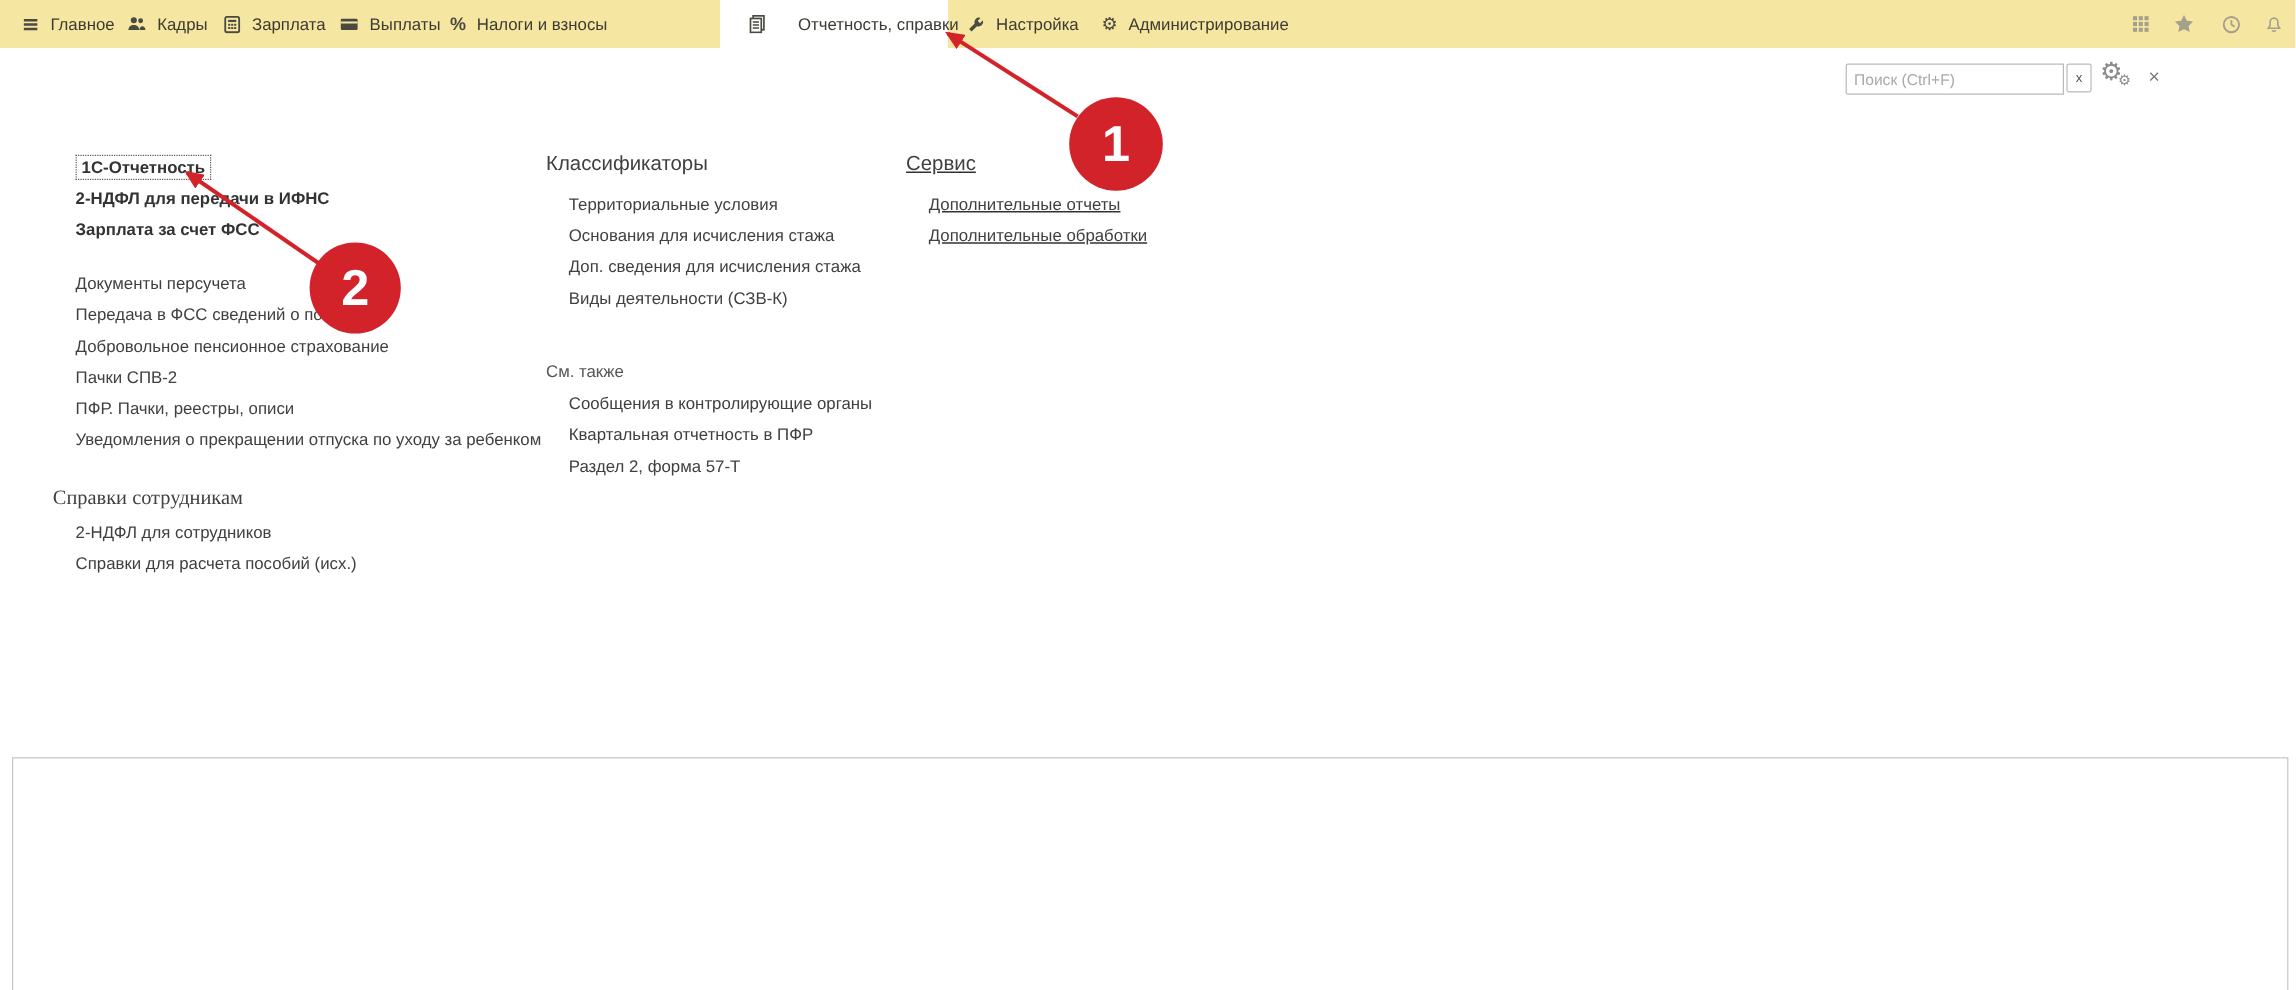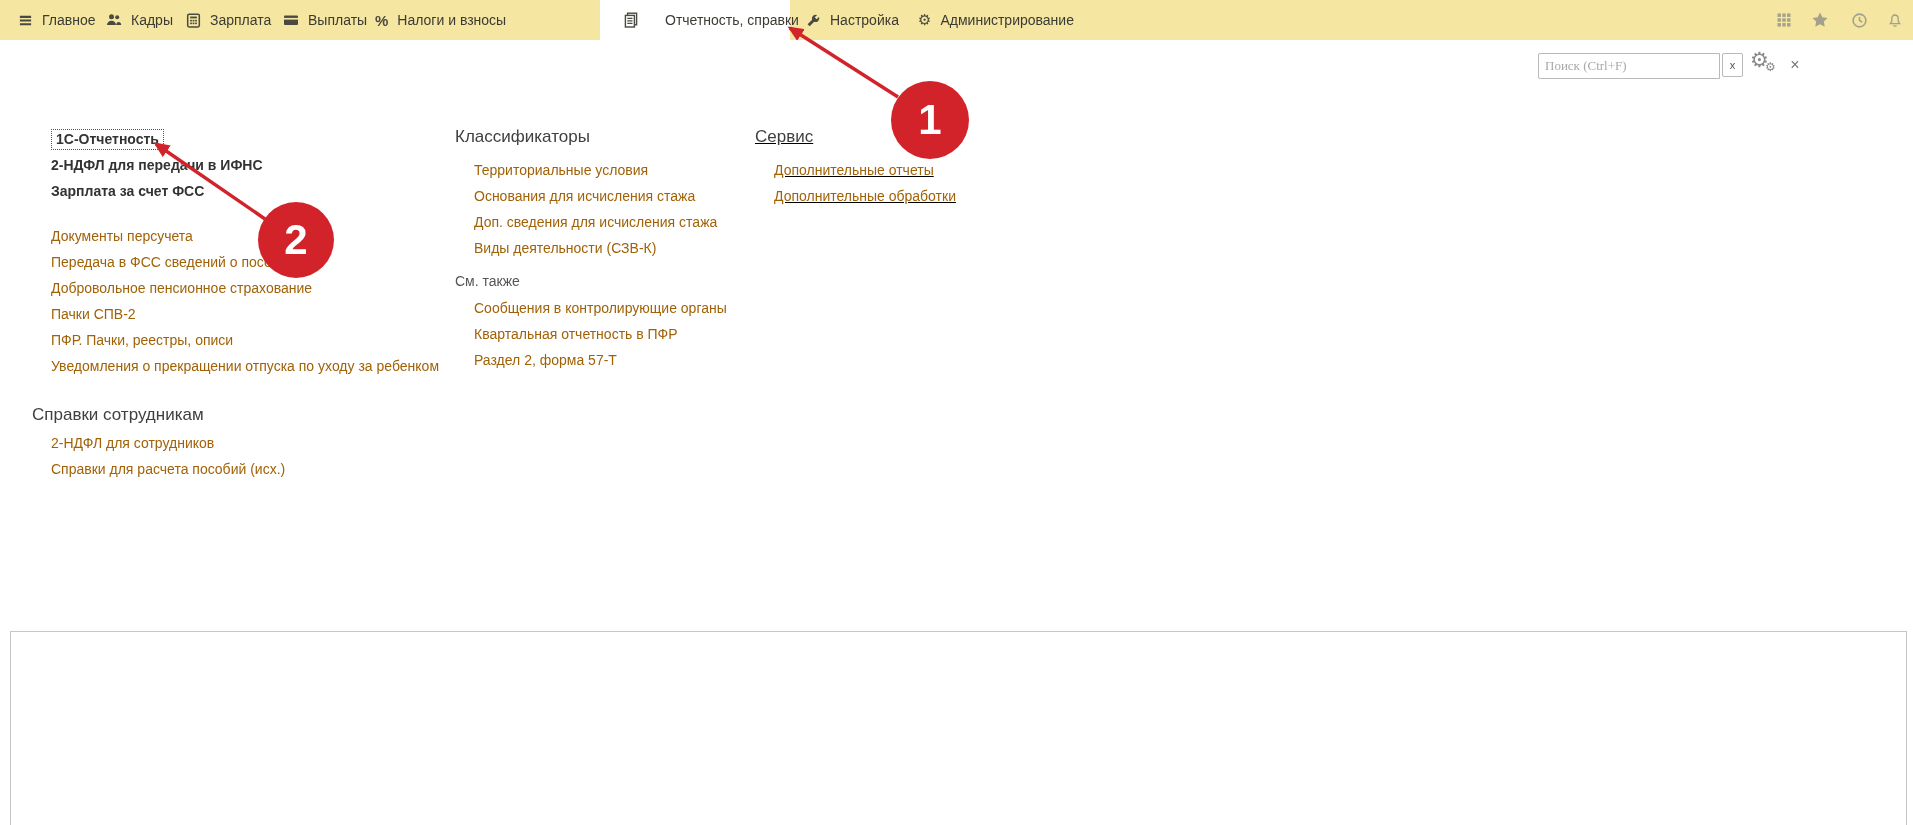--- a/index.html
+++ b/index.html
@@ -31,21 +31,21 @@
   .tb-ic {
     position:absolute; top:11px; width:18px; height:18px;
     color:#a3a08c; display:flex; align-items:center; justify-content:center;
   }
 
   
   .search-input {
     position:absolute; left:1538px; top:53px; width:182px; height:24px;
     border:1px solid #b9b9b9; border-radius:2px 0 0 2px;
     font-size:13px; padding:12px 6px; color:#333; outline:none;
-    font-family:Liberation Serif, serif;
+    font-family:Liberation Sans, sans-serif;
   }
   .search-input::placeholder { color:#a9a9a9; }
   .clear-btn {
     position:absolute; left:1722px; top:53px; width:21px; height:24px;
     border:1px solid #b9b9b9; border-radius:2px; background:#fff;
     font-size:11px; color:#555; display:flex; align-items:center; justify-content:center;
     cursor:pointer;
   }
   .settings-gears {
     position:absolute; left:1750px; top:48px; width:30px; height:30px;
@@ -55,32 +55,32 @@
   .settings-gears .g-small { font-family:"DejaVu Sans", sans-serif; font-size:12px; position:absolute; left:15px; top:12px; }
   .close-x {
     position:absolute; left:1786px; top:53px; width:18px; height:24px;
     color:#777; font-size:16px; display:flex; align-items:center; justify-content:center;
     cursor:pointer;
   }
 
   
   .col { position:absolute; }
   .link {
-    height:26px; line-height:26px; font-size:14px; color:#a16207;
+    height:26px; line-height:26px; font-size:14px; color:#404040;
     padding-left:19px; white-space:nowrap; cursor:pointer;
   }
   .link.featured { font-weight:bold; color:#333; }
   .focus-box { border:1px dotted #555; padding:1px 4px 2px 4px; }
   .group-title {
     font-size:17px; color:#404040; height:26px; line-height:26px; white-space:nowrap;
   }
   .group-title.big { height:30px; line-height:30px; }
   .see-also-title { font-size:14px; color:#555; height:26px; line-height:26px; }
-  .gap19 { margin-top:19px; } .gap21 { margin-top:21px; } .gap7 { margin-top:7px; }
-  .gap19b { margin-top:7px; } .gap1 { margin-top:1px; }
+  .gap19 { margin-top:19px; } .gap21 { margin-top:21px;font-family:Liberation Serif, serif; } .gap7 { margin-top:7px; }
+  .gap19b { margin-top:35px; } .gap1 { margin-top:1px; }
 
   
   .bottom-panel {
     position:absolute; left:10px; top:631px; width:1897px; height:200px;
     border:1px solid #c6c6c6; background:#fff;
   }
 
   
   .anno-svg { position:absolute; left:0; top:0; z-index:60; pointer-events:none; }
   .step-circle {
@@ -209,21 +209,21 @@
 </div>
 
 <input class="search-input" type="text" placeholder="Поиск (Ctrl+F)" style="">
 <div class="clear-btn">x</div>
 <div class="settings-gears">
   <span class="g-big">⚙</span>
   <span class="g-small">⚙</span>
 </div>
 <div class="close-x">×</div>
 
-<div class="col" style="left:32px; top:126px; width:400px;">
+<div class="col" style="left:44px; top:126px; width:400px;">
   <div class="link featured">
     <span class="focus-box">1С-Отчетность</span>
   </div>
   <div class="link featured">2-НДФЛ для передачи в ИФНС</div>
   <div class="link featured">Зарплата за счет ФСС</div>
 
   <div class="link gap19">Документы персучета</div>
   <div class="link">Передача в ФСС сведений о пособиях</div>
   <div class="link">Добровольное пенсионное страхование</div>
   <div class="link">Пачки СПВ-2</div>

